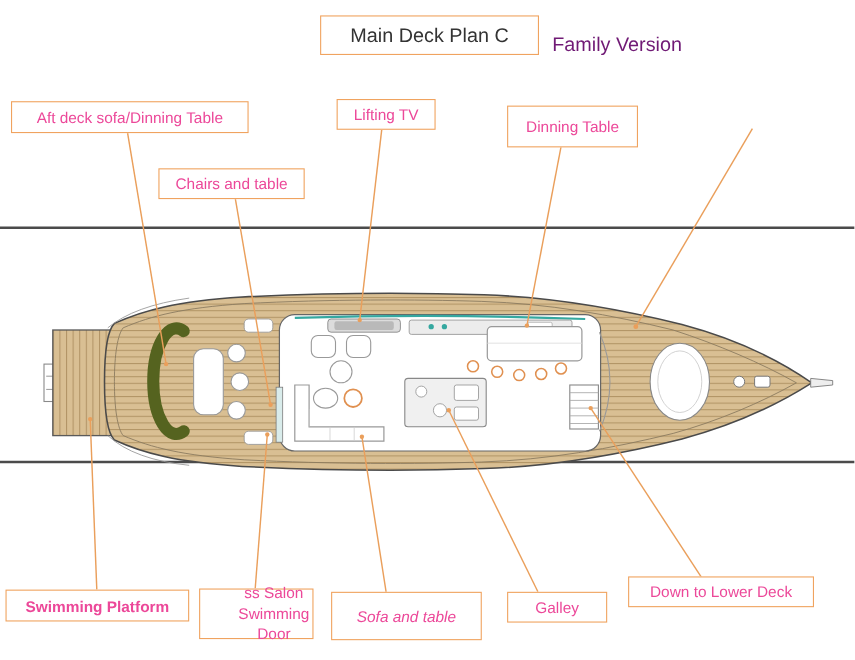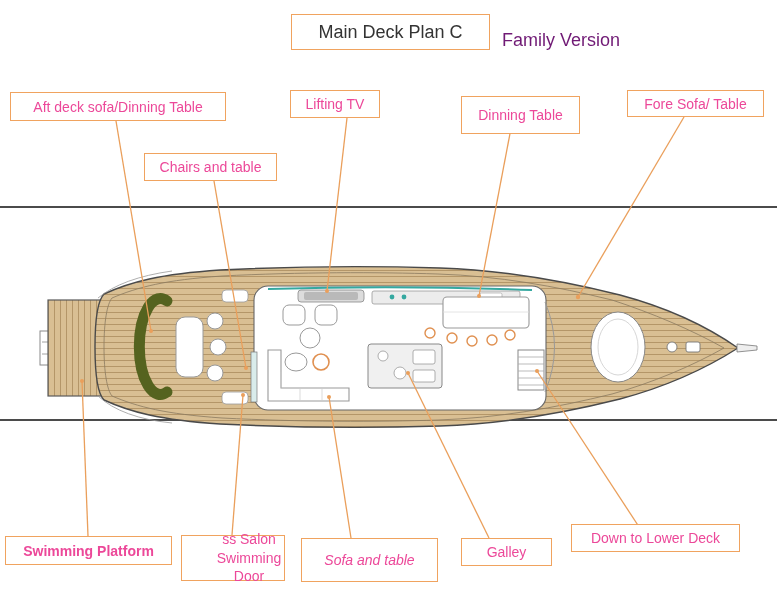--- a/index.html
+++ b/index.html
@@ -166,23 +166,22 @@
         <circle cx="408" cy="373" r="2"></circle>
         <circle cx="537" cy="371" r="2"></circle>
       </g>
     </g>
   </svg>
 
   <div class="box title-box" style="left:291px; top:14px; width:199px; height:36px;">Main Deck Plan C</div>
   <div class="subtitle" style="left:502px; top:30px;">Family Version</div>
 
   <div class="box" style="left:10px; top:92px; width:216px; height:29px;">Aft deck sofa/Dinning Table</div>
-  <div class="box" style="left:290px; top:90px; width:90px; height:28px;">Lifting TV</div>
+  <div class="box" style="left:306px; top:90px; width:90px; height:28px;">Lifting TV</div>
   <div class="box" style="left:461px; top:96px; width:119px; height:38px;">Dinning Table</div>
-  <div class="box" style="left:627px; top:90px; width:137px; height:27px;">Fore Sofa/ Table</div>
   <div class="box" style="left:144px; top:153px; width:133px; height:28px;">Chairs and  table</div>
 
   <div class="box" style="left:5px; top:536px; width:167px; height:29px;font-weight:bold;">Swimming Platform</div>
   <div class="box two-line" style="left:181px; top:535px; width:104px; height:46px;padding-left:32px;">
     <span>ss Salon</span>
     <span>Swimming Door</span>
   </div>
   <div class="box" style="left:301px; top:538px; width:137px; height:44px;font-style:italic;">Sofa and table</div>
   <div class="box" style="left:461px; top:538px; width:91px; height:28px;text-align:center;">Galley</div>
   <div class="box" style="left:571px; top:524px; width:169px; height:28px;">Down to Lower Deck</div>

